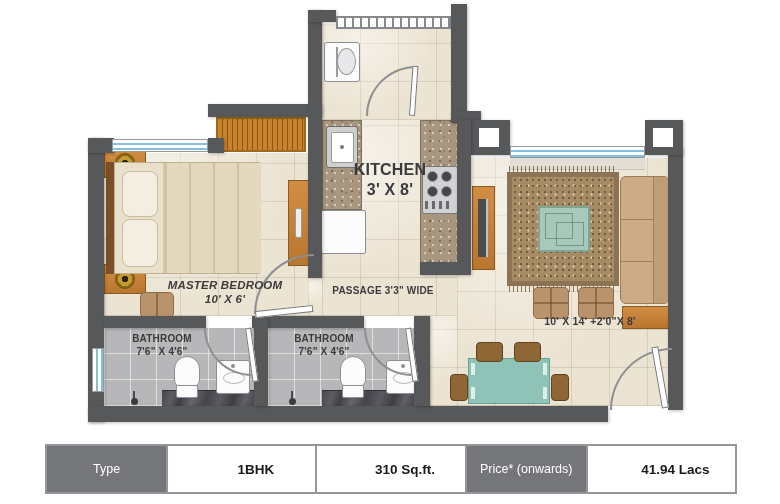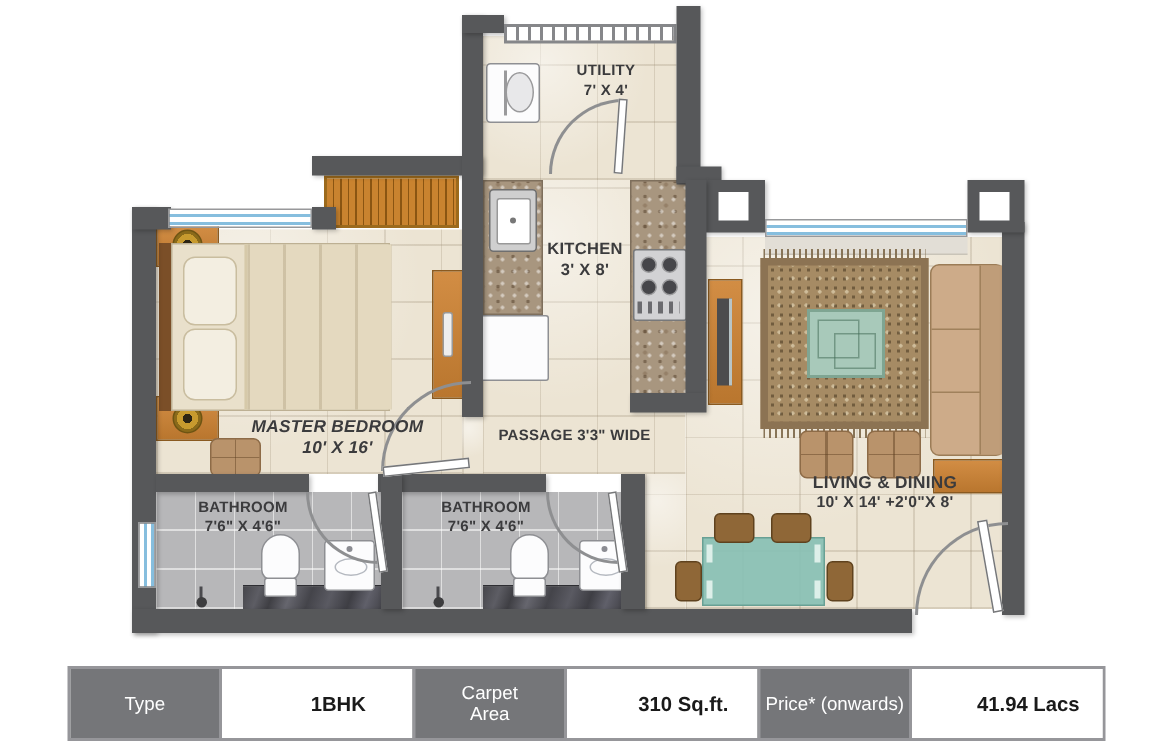--- a/index.html
+++ b/index.html
@@ -182,50 +182,43 @@
   <div class="leaf" style="left:409px;top:66px;width:6px;height:50px;transform:rotate(4deg);transform-origin:bottom right;"></div>
   <div class="arc-tl" style="left:254px;top:254px;width:58px;height:58px;"></div>
   <div class="leaf" style="left:255px;top:305px;width:58px;height:7px;transform:rotate(-6deg);transform-origin:right center;"></div>
   <div class="arc-bl" style="left:204px;top:328px;width:46px;height:46px;"></div>
   <div class="leaf" style="left:245px;top:328px;width:6px;height:54px;transform:rotate(-8deg);transform-origin:top center;"></div>
   <div class="arc-bl" style="left:364px;top:328px;width:46px;height:46px;"></div>
   <div class="leaf" style="left:405px;top:328px;width:6px;height:54px;transform:rotate(-8deg);transform-origin:top center;"></div>
   <div class="arc-tl" style="left:610px;top:348px;width:60px;height:60px;"></div>
   <div class="leaf" style="left:662px;top:346px;width:7px;height:62px;transform:rotate(-10deg);transform-origin:bottom center;"></div>
 
-  <div class="lbl" style="left:368px;top:42px;width:72px;font-size:10px;">
-    <div>UTILITY</div>
-    <div>7' X 4'</div>
-  </div>
-  <div class="lbl" style="left:352px;top:160px;width:76px;font-size:11px;text-align:center;">
+  <div class="lbl" style="left:352px;top:160px;width:76px;font-size:16px;text-align:center;">
     <div>KITCHEN</div>
     <div>3' X 8'</div>
   </div>
   <div class="lbl" style="left:140px;top:278px;width:170px;font-size:11.5px;font-style:italic;">
     <div>MASTER BEDROOM</div>
-    <div>10' X 16'</div>
+    <div>10' X 6'</div>
   </div>
   <div class="lbl" style="left:318px;top:285px;width:130px;font-size:10px;">
     <div>PASSAGE 3'3" WIDE</div>
   </div>
   <div class="lbl" style="left:110px;top:333px;width:104px;font-size:10px;">
     <div>BATHROOM</div>
     <div>7'6" X 4'6"</div>
   </div>
   <div class="lbl" style="left:272px;top:333px;width:104px;font-size:10px;">
     <div>BATHROOM</div>
     <div>7'6" X 4'6"</div>
   </div>
   <div class="lbl" style="left:505px;top:315px;width:170px;font-size:11.5px;">
-    <div>LIVING &amp; DINING</div>
     <div style="font-size:10.5px;">10' X 14' +2'0"X 8'</div>
   </div>
 </div>
 
 <div class="spec">
   <div class="cell hdr">Type</div>
   <div class="cell val">1BHK</div>
-  <div class="cell hdr">Carpet
-Area</div>
   <div class="cell val">310 Sq.ft.</div>
   <div class="cell hdr">Price* (onwards)</div>
   <div class="cell val">41.94 Lacs</div>
 </div>
 
 </body></html>

